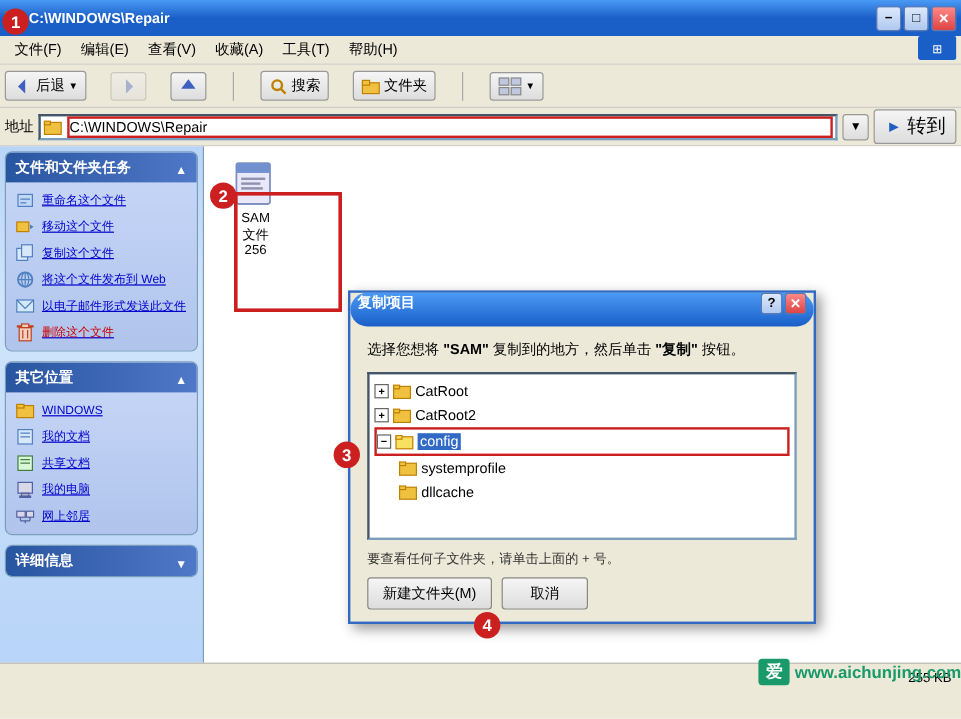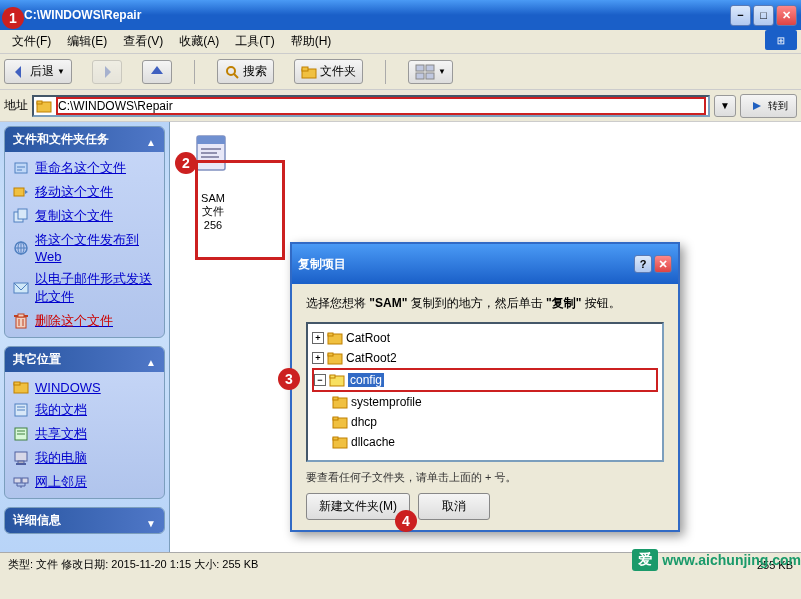--- a/index.html
+++ b/index.html
@@ -127,21 +127,21 @@
       background: transparent;
     }
     .address-go-btn {
       display: flex;
       align-items: center;
       gap: 3px;
       padding: 3px 8px;
       background: linear-gradient(to bottom, #f5f5f5, #ddd);
       border: 1px solid #999;
       border-radius: 3px;
-      font-size: 10px;
+      font-size: 16px;
       cursor: pointer;
     }
     .address-dropdown {
       width: 22px;
       height: 22px;
       background: linear-gradient(to bottom, #f5f5f5, #ddd);
       border: 1px solid #999;
       border-radius: 3px;
       display: flex;
       align-items: center;
@@ -188,21 +188,21 @@
       font-size: 10px;
     }
     .panel-section-body {
       padding: 4px 4px;
     }
     .panel-item {
       display: flex;
       align-items: center;
       gap: 6px;
       padding: 3px 4px;
-      font-size: 13px;
+      font-size: 10px;
       cursor: pointer;
       color: #0000cc;
       text-decoration: underline;
     }
     .panel-item-icon {
       width: 16px;
       height: 16px;
       flex-shrink: 0;
     }
 
@@ -216,21 +216,21 @@
       flex-wrap: wrap;
       gap: 10px;
       align-content: flex-start;
     }
 
     .file-item {
       width: 70px;
       display: flex;
       flex-direction: column;
       align-items: center;
-      gap: 18px;
+      gap: 2px;
       cursor: pointer;
       padding: 4px;
     }
     .file-icon {
       width: 40px;
       height: 40px;
       display: flex;
       align-items: center;
       justify-content: center;
     }
@@ -279,29 +279,29 @@
       position: absolute;
       top: 120px;
       left: 290px;
       width: 390px;
       background: #ECE9D8;
       border: 2px solid #316AC5;
       box-shadow: 4px 4px 10px rgba(0,0,0,0.4);
       pointer-events: all;
     }
     .dialog-title-bar {
-      height: 40px;
+      height: 28px;
       background: linear-gradient(to bottom, #4a9af5, #1a5fc8);
       display: flex;
-      align-items: center;
       justify-content: space-between;
       padding: 0 6px;
       color: white;
       font-weight: bold;
       font-size: 12px;
+      border-radius: 14px;
     }
     .dialog-title-controls {
       display: flex;
       gap: 2px;
     }
     .dialog-title-btn {
       width: 18px;
       height: 18px;
       background: linear-gradient(to bottom, #dce9fb, #b0c8f0);
       border: 1px solid #5a7ab5;
@@ -716,48 +716,40 @@
               <rect x="1" y="4" width="14" height="10" fill="#f0c040" stroke="#c08000" stroke-width="1"></rect>
               <rect x="1" y="3" width="5" height="3" fill="#f0c040" stroke="#c08000" stroke-width="1"></rect>
             </svg>
             <span class="tree-label">systemprofile</span>
           </div>
           <div class="tree-item">
             <svg width="16" height="16" viewBox="0 0 16 16">
               <rect x="1" y="4" width="14" height="10" fill="#f0c040" stroke="#c08000" stroke-width="1"></rect>
               <rect x="1" y="3" width="5" height="3" fill="#f0c040" stroke="#c08000" stroke-width="1"></rect>
             </svg>
-            <span class="tree-label">dhcp</span>
-          </div>
-          <div class="tree-item">
-            <svg width="16" height="16" viewBox="0 0 16 16">
-              <rect x="1" y="4" width="14" height="10" fill="#f0c040" stroke="#c08000" stroke-width="1"></rect>
-              <rect x="1" y="3" width="5" height="3" fill="#f0c040" stroke="#c08000" stroke-width="1"></rect>
-            </svg>
             <span class="tree-label">dllcache</span>
           </div>
         </div>
       </div>
 
       <div class="dialog-hint">要查看任何子文件夹，请单击上面的 + 号。</div>
       <div class="dialog-buttons">
         <button class="dialog-btn">新建文件夹(M)</button>
         <button class="dialog-btn">取消</button>
       </div>
     </div>
   </div>
 
   <div class="num-badge" style="position:absolute; top: 246px; left: 278px;">3</div>
 
   <div class="num-badge" style="position:absolute; top: 388px; left: 395px;">4</div>
 
 </div>
 
 <div class="status-bar">
-  <span>类型: 文件 修改日期: 2015-11-20 1:15 大小: 255 KB</span>
   <span style="margin-left:auto;">255 KB</span>
 </div>
 
 <div class="watermark">
   <div class="watermark-logo">
     <span>爱</span>
   </div>
   <span class="watermark-text">www.aichunjing.com</span>
 </div>
 

